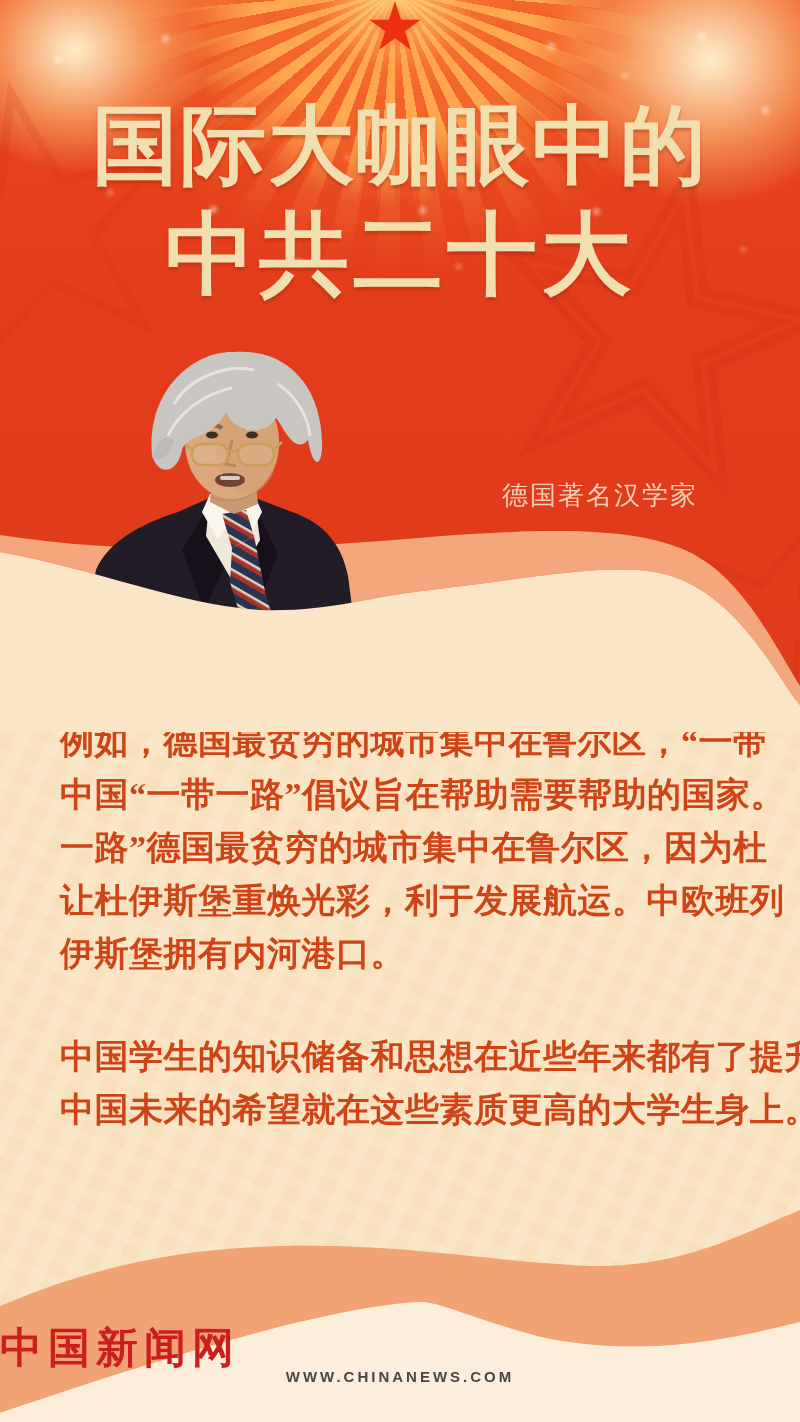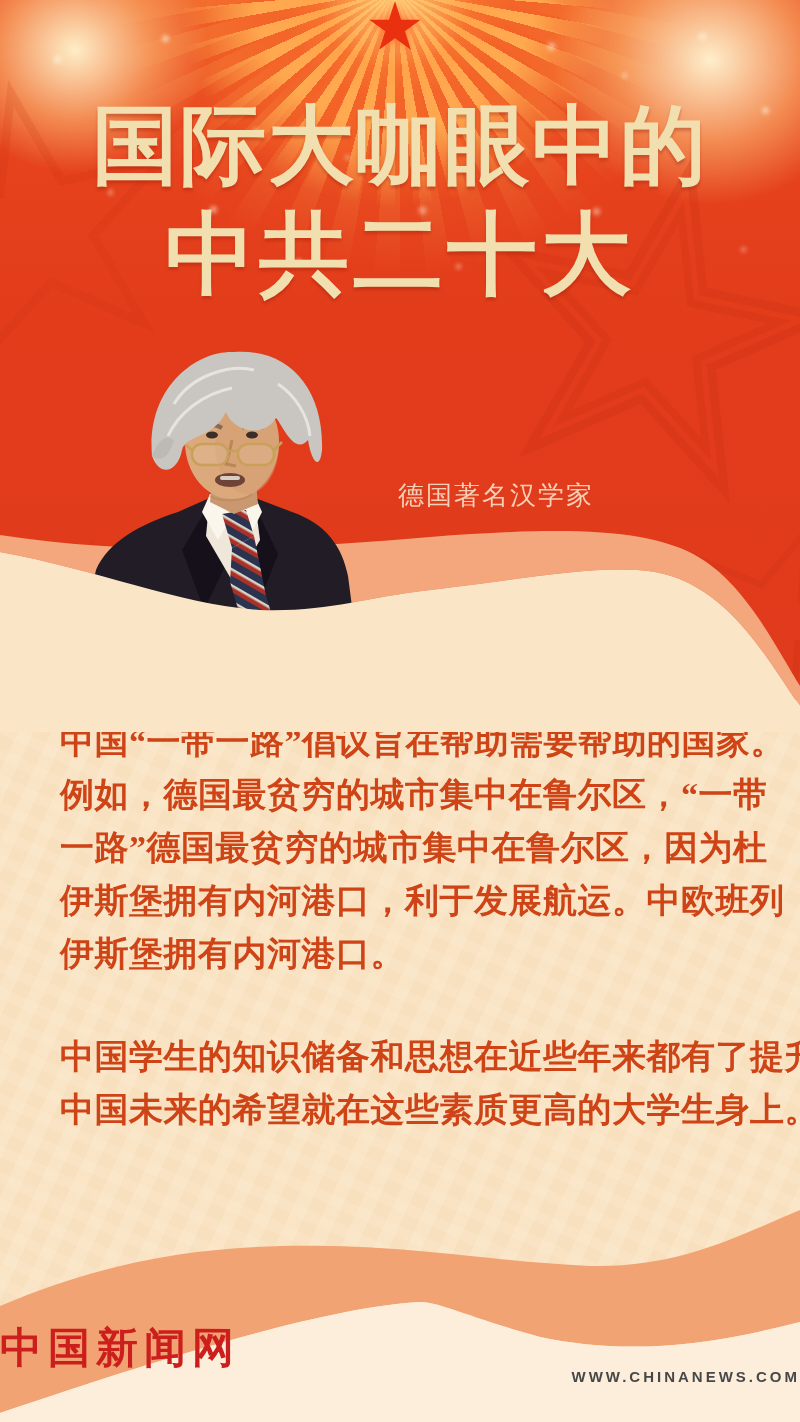--- a/index.html
+++ b/index.html
@@ -43,41 +43,41 @@
 
   
   .wave-peach{position:absolute;left:0;top:520px;z-index:2;}
   .portrait{position:absolute;left:82px;top:344px;z-index:3;}
   .wave-cream{position:absolute;left:0;top:520px;z-index:4;}
 
   .person-name{position:absolute;left:398px;top:420px;z-index:2;display:flex;align-items:baseline;
     color:#F6E2A6;font-weight:bold;text-shadow:2px 3px 0 rgba(125,20,6,.75);white-space:nowrap;}
   .person-name .cn{font-size:46px;letter-spacing:10px;}
   .person-name .en{font-size:29px;margin-left:4px;letter-spacing:0;}
-  .person-role{position:absolute;left:398px;top:478px;width:300px;z-index:2;text-align:left;
+  .person-role{position:absolute;left:398px;top:478px;width:300px;z-index:2;text-align:right;
     font-size:26px;letter-spacing:2px;color:#F7CFB6;}
 
   
   .body-bg{position:absolute;left:0;top:700px;width:800px;height:722px;z-index:1;
     background:
       repeating-linear-gradient(115deg, rgba(255,250,240,.06) 0 14px, rgba(235,190,140,.08) 14px 30px),
       repeating-linear-gradient(25deg,  rgba(255,250,240,.05) 0 11px, rgba(235,195,150,.06) 11px 24px),
       #FAE5C6;}
   .para{position:absolute;left:60px;white-space:nowrap;color:#CE4417;
     font-family:"Liberation Serif","DejaVu Serif",serif;font-weight:bold;font-size:34px;}
   .para .qline{height:53px;line-height:53px;letter-spacing:0.5px;}
   .para.p1{top:15px;}
   .para.p2{top:330px;}
 
   
   .footer-wave{position:absolute;left:0;top:1180px;z-index:5;}
   .logo-cn{position:absolute;left:0;top:1320px;width:800px;z-index:6;text-align:left;
     font-family:"Liberation Serif","DejaVu Serif",serif;font-weight:bold;font-size:42px;
     letter-spacing:6px;color:#CC1E1C;}
-  .logo-url{position:absolute;left:0;top:1368px;width:800px;z-index:6;text-align:right;
+  .logo-url{position:absolute;left:0;top:1368px;width:800px;z-index:6;text-align:center;
     font-size:15px;font-weight:bold;letter-spacing:3px;color:#474747;}
 </style>
 </head>
 <body>
 
 <div class="poster">
 
   <div class="red-bg">
     <div class="sunburst outer"></div>
     <div class="sunburst"></div>
@@ -165,24 +165,24 @@
     </g>
   </svg>
 
   <svg class="wave-cream" width="800" height="212" viewBox="0 0 800 212">
     <path fill="#FAE5C6" d="M0,32 C100,50 180,85 260,90 C330,92 360,78 430,70
       C540,57 600,44 655,52 C730,65 770,145 800,186 L800,212 L0,212 Z"></path>
   </svg>
 
   <div class="body-bg">
     <div class="para p1">
+        <div class="qline">例如，德国最贫穷的城市集中在鲁尔区，“一带</div>
         <div class="qline">中国“一带一路”倡议旨在帮助需要帮助的国家。</div>
-        <div class="qline">例如，德国最贫穷的城市集中在鲁尔区，“一带</div>
         <div class="qline">一路”德国最贫穷的城市集中在鲁尔区，因为杜</div>
-        <div class="qline">伊斯堡拥有内河港口，利于发展航运。中欧班列</div>
+        <div class="qline">让杜伊斯堡重焕光彩，利于发展航运。中欧班列</div>
         <div class="qline">伊斯堡拥有内河港口。</div>
       </div>
     <div class="para p2">
         <div class="qline">中国学生的知识储备和思想在近些年来都有了提升。</div>
         <div class="qline">中国未来的希望就在这些素质更高的大学生身上。</div>
       </div>
   </div>
 
   <svg class="footer-wave" width="800" height="242" viewBox="0 0 800 242">
     <path fill="#F2A373" d="M0,126 C120,75 220,64 330,66 C430,68 500,82 590,86

